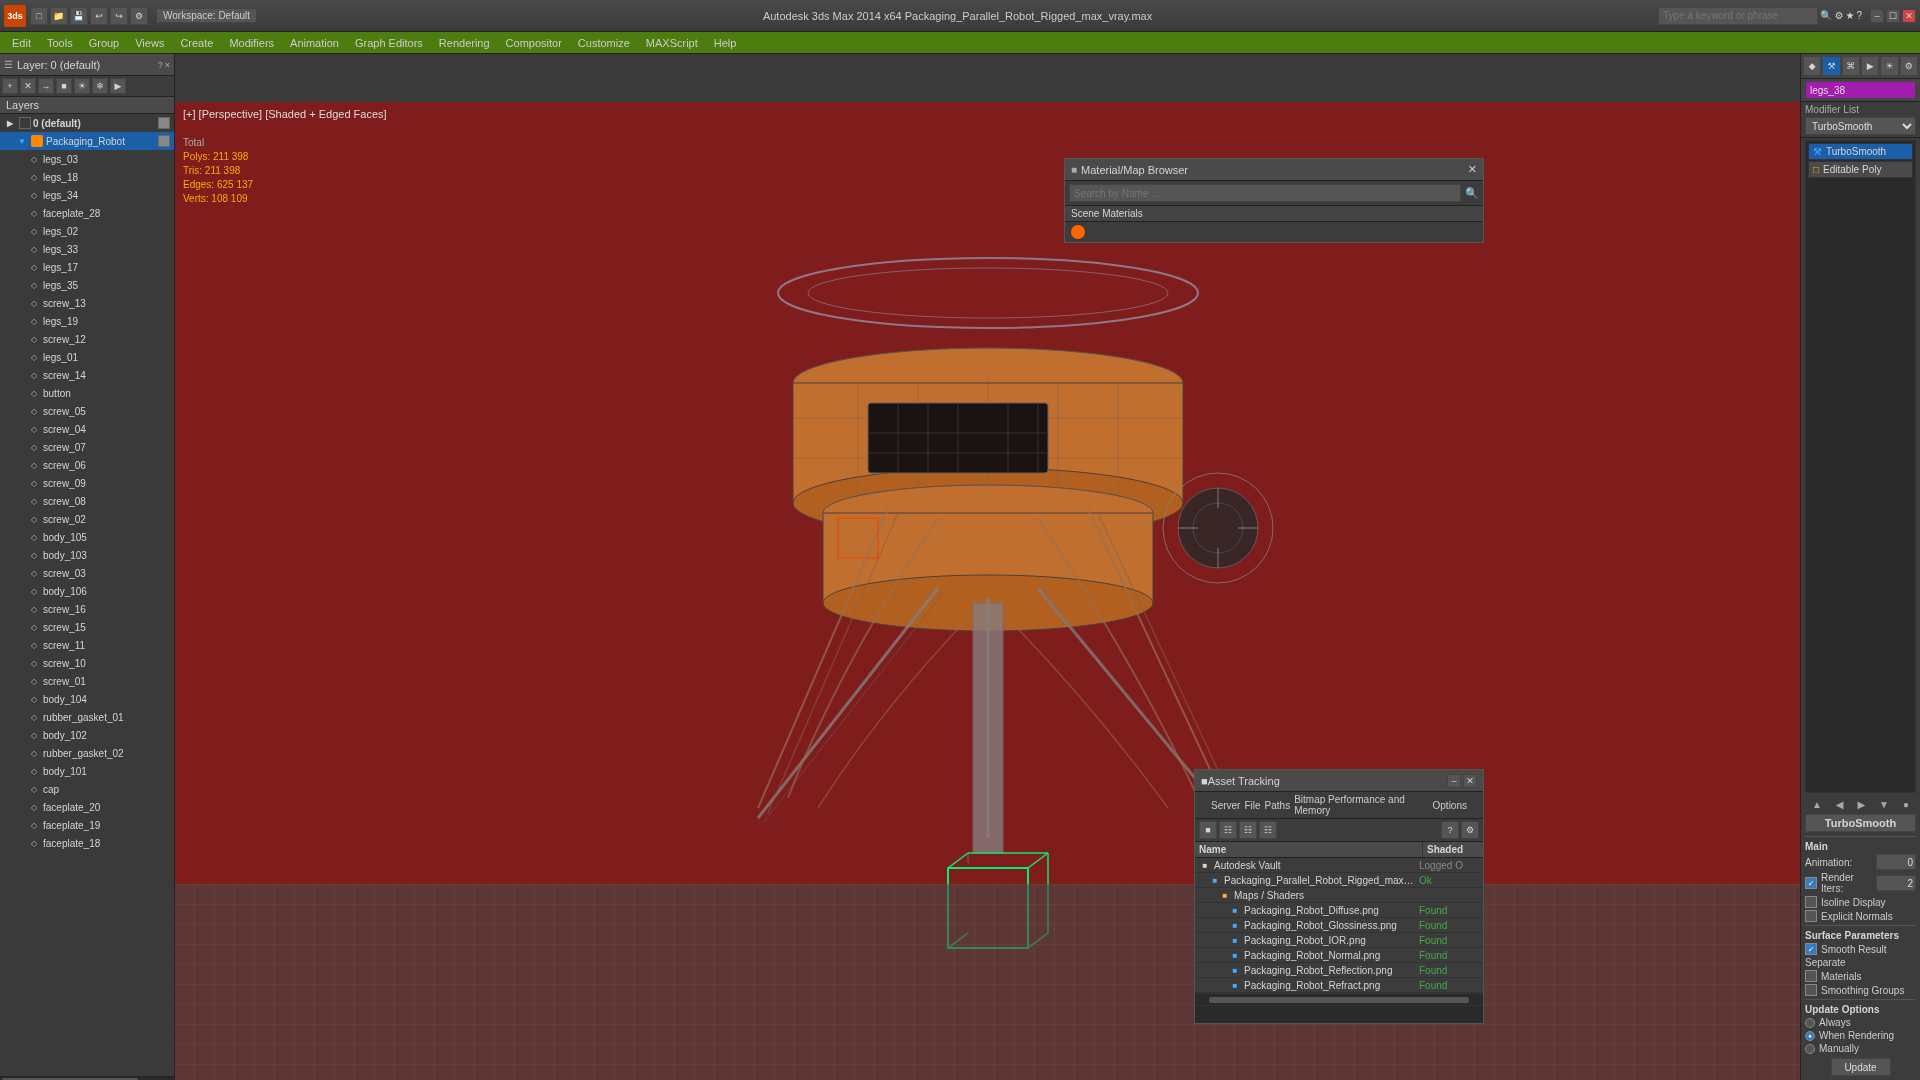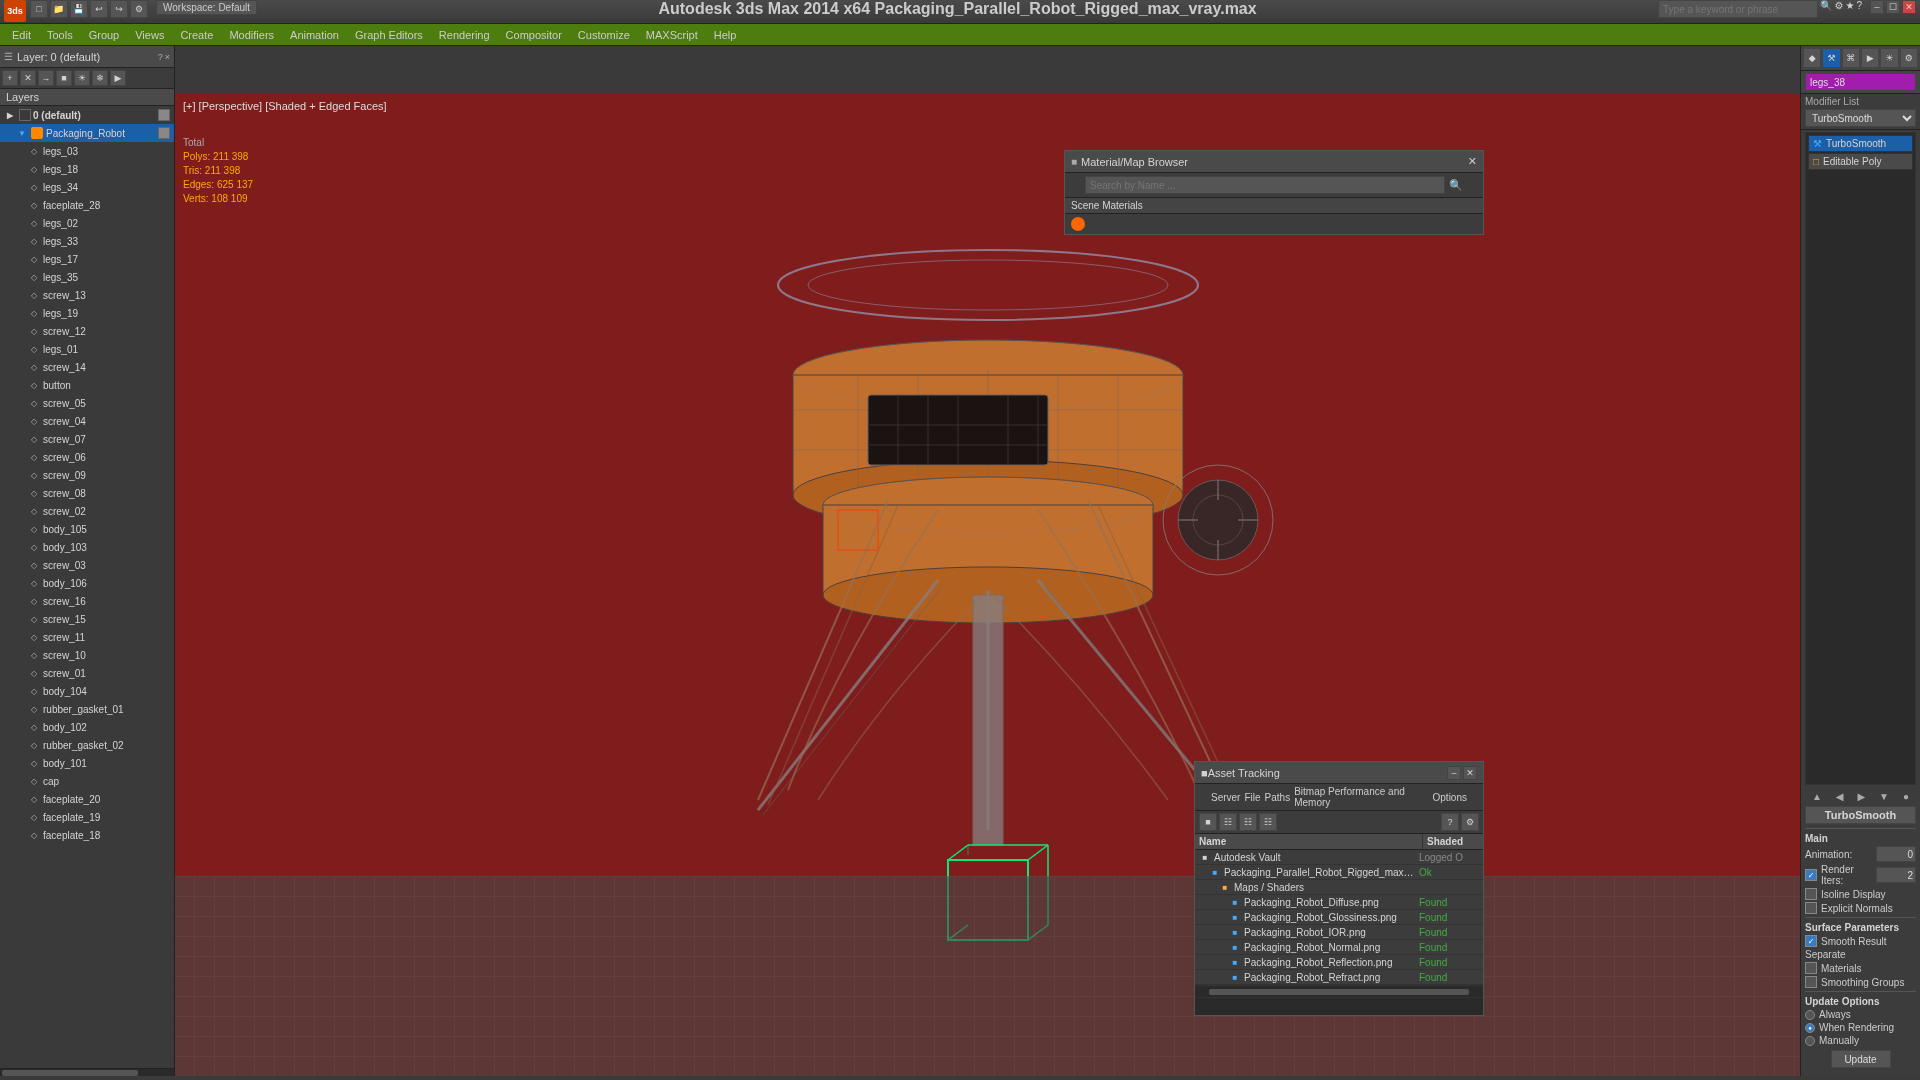--- a/index.html
+++ b/index.html
@@ -1,23 +1,23 @@
 <!DOCTYPE html>
 <html><head>
   <meta charset="utf-8">
   <style>
     * { margin: 0; padding: 0; box-sizing: border-box; }
     body { width: 1920px; height: 1080px; overflow: hidden; background: #3a3a3a; font-family: 'Segoe UI', Tahoma, Arial, sans-serif; font-size: 11px; color: #d4d4d4; }
 
     
-    #top-bar { display: flex; align-items: flex-start; background: linear-gradient(180deg, #4a4a4a 0%, #3a3a3a 100%); border-bottom: 1px solid #222; height: 24px; padding: 0 4px; }
+    #top-bar { display: flex; align-items: center; background: linear-gradient(180deg, #4a4a4a 0%, #3a3a3a 100%); border-bottom: 1px solid #222; height: 32px; padding: 0 4px; }
     #top-bar .logo { width: 22px; height: 22px; background: #ff6600; border-radius: 2px; display: flex; align-items: center; justify-content: center; font-weight: bold; font-size: 10px; color: white; margin-right: 4px; }
     #top-bar .toolbar-icons { display: flex; gap: 2px; align-items: center; }
     #top-bar .toolbar-icons span { width: 18px; height: 18px; background: #555; border: 1px solid #444; display: inline-flex; align-items: center; justify-content: center; font-size: 9px; cursor: pointer; }
-    #title-bar { text-align: center; flex: 1; font-size: 16px; color: #ccc; font-weight: bold; }
+    #title-bar { text-align: center; flex: 1; font-size: 11px; color: #ccc; }
     #search-box { background: #555; border: 1px solid #444; height: 18px; width: 160px; color: #aaa; font-size: 10px; padding: 0 4px; }
     #search-icons { display: flex; gap: 2px; margin-left: 2px; }
     #search-icons span { font-size: 10px; cursor: pointer; }
     #window-controls { display: flex; gap: 2px; margin-left: 8px; }
     #window-controls span { width: 14px; height: 14px; display: inline-flex; align-items: center; justify-content: center; font-size: 9px; background: #555; border: 1px solid #444; cursor: pointer; }
 
     
     #menu-bar { display: flex; background: #4d7c0f; border-bottom: 1px solid #222; height: 22px; align-items: center; padding: 0 4px; }
     #menu-bar .menu-item { padding: 2px 8px; font-size: 11px; color: #ccc; cursor: pointer; height: 100%; display: flex; align-items: center; }
 
@@ -81,21 +81,21 @@
 
     
     .ts-nav { display: flex; justify-content: space-around; margin-bottom: 4px; }
     .ts-nav span { font-size: 10px; cursor: pointer; color: #aaa; }
 
     
     #mat-browser { position: absolute; top: 56px; right: 316px; width: 420px; background: #3c3c3c; border: 1px solid #555; z-index: 20; }
     #mat-browser .panel-header { background: #4a4a4a; padding: 2px 6px; display: flex; align-items: center; border-bottom: 1px solid #222; height: 22px; }
     #mat-browser .panel-header .panel-icon { font-size: 10px; margin-right: 4px; color: #aaa; }
     #mat-browser .panel-header .close-btn { margin-left: auto; font-size: 11px; cursor: pointer; color: #ccc; }
-    #mat-browser .search-row { padding: 3px 20px; display: flex; align-items: center; gap: 4px; border-bottom: 1px solid #222; }
+    #mat-browser .search-row { padding: 3px 4px; display: flex; align-items: center; gap: 4px; border-bottom: 1px solid #222; }
     #mat-browser .search-input { flex: 1; height: 18px; background: #555; border: 1px solid #444; color: #ddd; font-size: 10px; padding: 0 4px; }
     #mat-browser .section-title { background: #444; padding: 2px 6px; font-size: 10px; border-bottom: 1px solid #222; }
     #mat-browser .mat-item { display: flex; align-items: center; padding: 3px 6px; gap: 4px; font-size: 10px; }
     #mat-browser .mat-icon { width: 14px; height: 14px; background: #ff6600; border-radius: 50%; display: inline-block; }
     #mat-browser .mat-text { font-size: 10px; color: #ddd; background: #c44; padding: 1px 3px; }
 
     
     #asset-tracking { position: absolute; bottom: 60px; right: 316px; width: 290px; background: #3c3c3c; border: 1px solid #555; z-index: 20; }
     #asset-tracking .panel-header { background: #4a4a4a; padding: 2px 6px; display: flex; align-items: center; border-bottom: 1px solid #222; height: 22px; }
     #asset-tracking .menu-row { display: flex; align-items: center; border-bottom: 1px solid #222; padding: 2px 16px; gap: 4px; background: #3c3c3c; }
@@ -365,21 +365,21 @@
           <span>faceplate_18</span>
         </div>
     </div>
     <div class="layer-scroll">
       <div style="width:80%;height:6px;background:#555;border-radius:2px;"></div>
     </div>
   </div>
 
   <div id="viewport">
     <div class="viewport-label">[+] [Perspective] [Shaded + Edged Faces]</div>
-    <div class="stats-overlay" style="top:42px;">
+    <div class="stats-overlay" style="top:34px;">
       <div><span style="color:#aaa;">Total</span></div>
       <div>Polys: <span>211 398</span></div>
       <div>Tris: <span>211 398</span></div>
       <div>Edges: <span>625 137</span></div>
       <div>Verts: <span>108 109</span></div>
     </div>
 
     <svg class="robot-svg" width="700" height="750" viewBox="0 0 700 750">
 
       <ellipse cx="350" cy="75" rx="210" ry="35" fill="none" stroke="#9ac" stroke-width="2" opacity="0.7"></ellipse>

